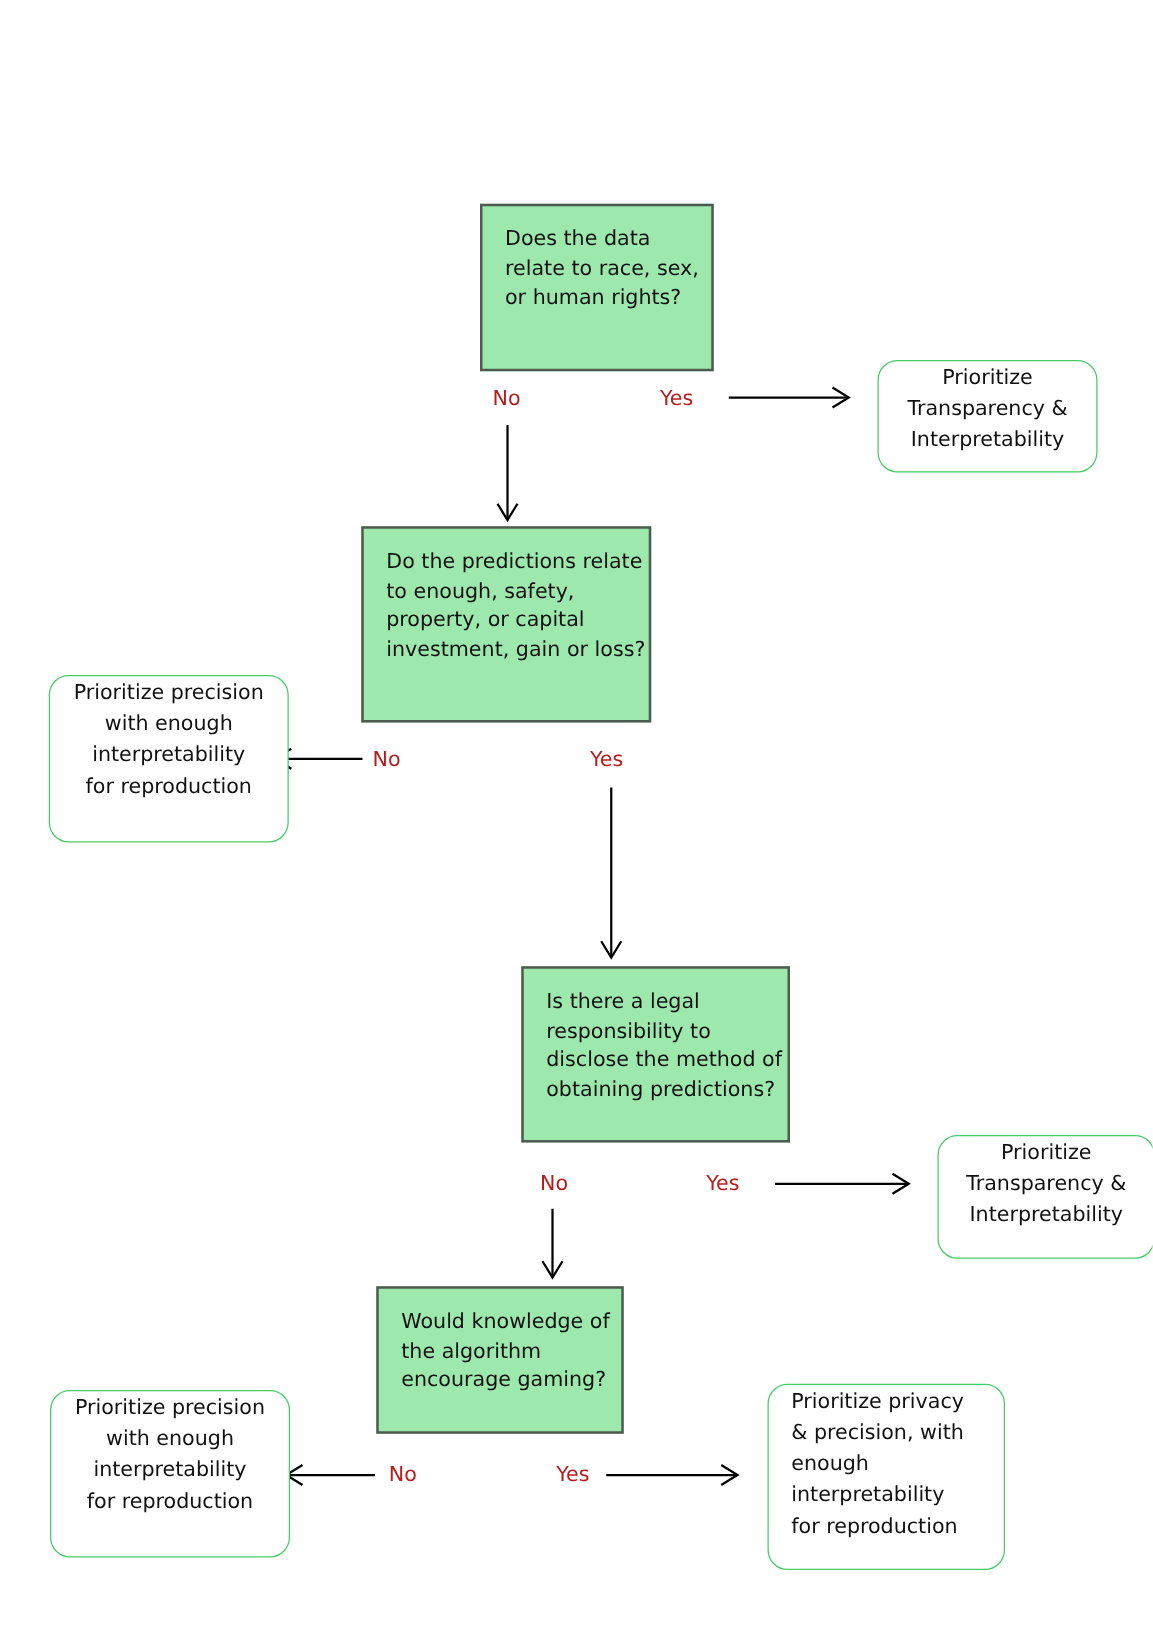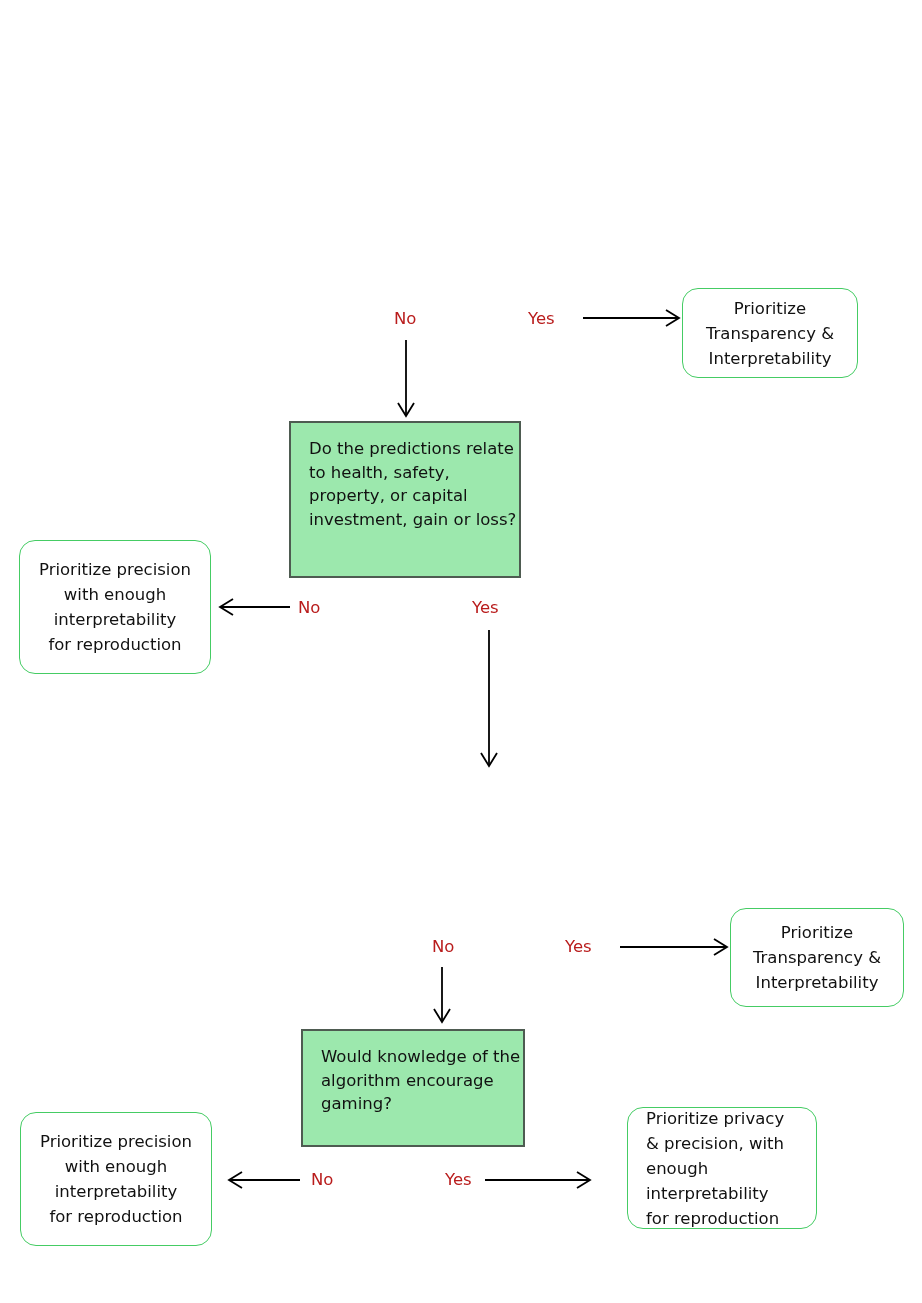--- a/index.html
+++ b/index.html
@@ -52,22 +52,23 @@
   .outcome {
     position: absolute;
     box-sizing: border-box;
     background: #ffffff;
     border: 1.6px solid #45cc64;
     border-radius: 16px;
     color: #111111;
     font-size: 16.5px;
     line-height: 25px;
     display: flex;
-    align-items: center;
+    align-items: flex-start;
     justify-content: center;
+    margin-left: 20px;
   }
   .outcome .inner {
     width: 100%;
     padding: 0 8px;
     box-sizing: border-box;
     text-align: center;
     white-space: pre-line;
   }
   .outcome.left-align .inner {
     text-align: left;
@@ -127,25 +128,27 @@
        No --&gt; Outcome 4 (left) --&gt;
       <line x1="300" y1="1180" x2="230" y2="1180"></line>
       <polyline points="242,1172 229,1180 242,1188"></polyline>
 
        Yes --&gt; Outcome 5 (right) --&gt;
       <line x1="485" y1="1180" x2="589" y2="1180"></line>
       <polyline points="577,1172 590,1180 577,1188"></polyline>
     </g>
   </svg>
 
+  <div class="decision" style="left:384px; top:163px; width:187px; height:134px;">Does the data relate to race, sex, or human rights?</div>
 
-  <div class="decision" style="left:289px; top:421px; width:232px; height:157px;">Do the predictions relate to health, safety, property, or capital investment, gain or loss?</div>
+  <div class="decision" style="left:289px; top:421px; width:232px; height:157px;">Do the predictions relate to enough, safety, property, or capital investment, gain or loss?</div>
 
+  <div class="decision" style="left:417px; top:773px; width:215px; height:141px;">Is there a legal responsibility to disclose the method of obtaining predictions?</div>
 
-  <div class="decision" style="left:301px; top:1029px; width:224px; height:118px;">Would knowledge of the algorithm encourage gaming?</div>
+  <div class="decision" style="left:301px; top:1029px; width:198px; height:118px;">Would knowledge of the algorithm encourage gaming?</div>
 
   <div class="outcome" style="left:682px; top:288px; width:176px; height:90px;">
     <span class="inner">Prioritize
 Transparency &amp;
 Interpretability</span>
   </div>
 
   <div class="outcome" style="left:19px; top:540px; width:192px; height:134px;">
     <span class="inner">Prioritize precision
 with enough
@@ -159,21 +162,21 @@
 Interpretability</span>
   </div>
 
   <div class="outcome" style="left:20px; top:1112px; width:192px; height:134px;">
     <span class="inner">Prioritize precision
 with enough
 interpretability
 for reproduction</span>
   </div>
 
-  <div class="outcome left-align" style="left:627px; top:1107px; width:190px; height:122px;">
+  <div class="outcome left-align" style="left:594px; top:1107px; width:190px; height:149px;">
     <span class="inner">Prioritize privacy
 &amp; precision, with
 enough
 interpretability
 for reproduction</span>
   </div>
 
   <div class="edge-label" style="left:394px; top:309px;">No</div>
 
   <div class="edge-label" style="left:528px; top:309px;">Yes</div>

